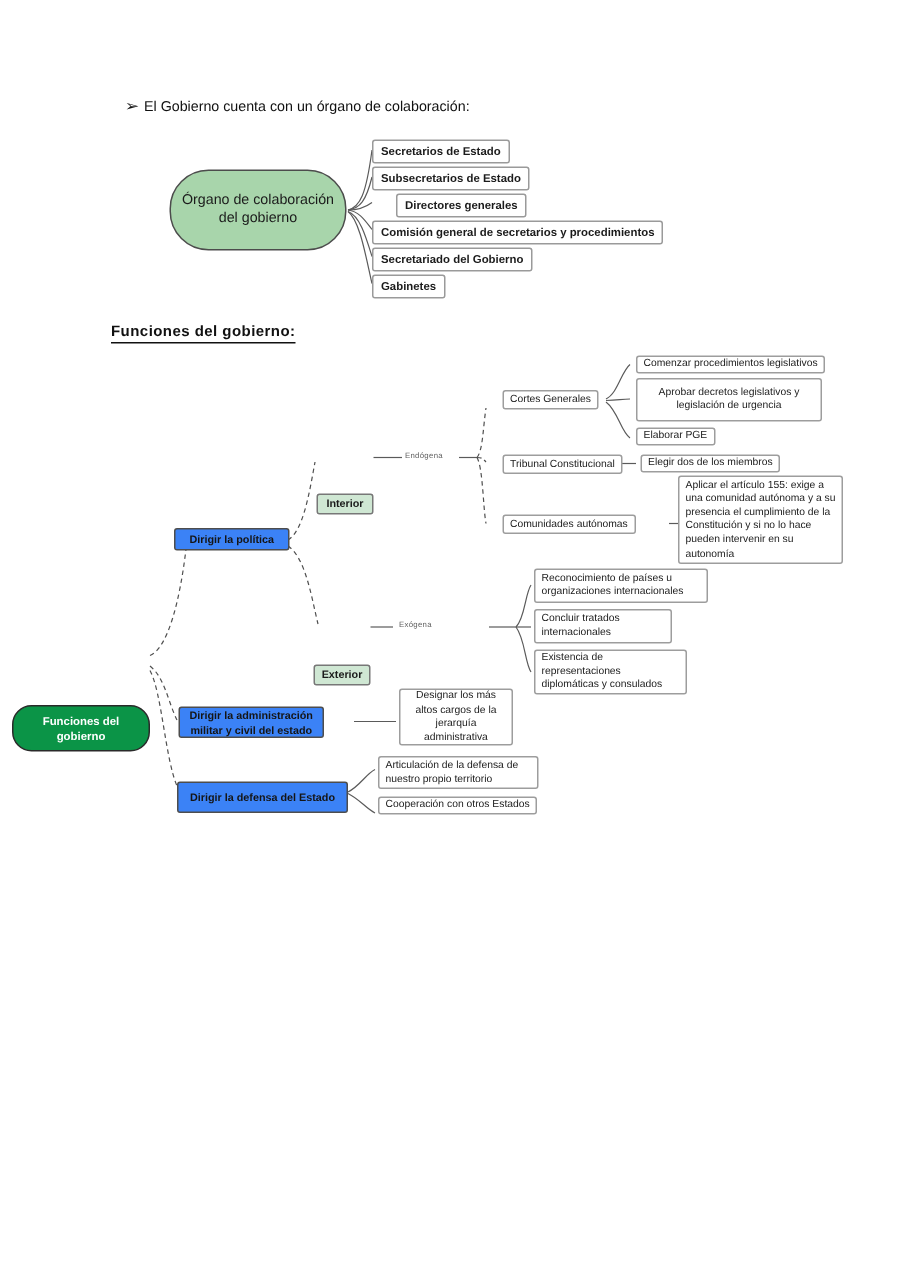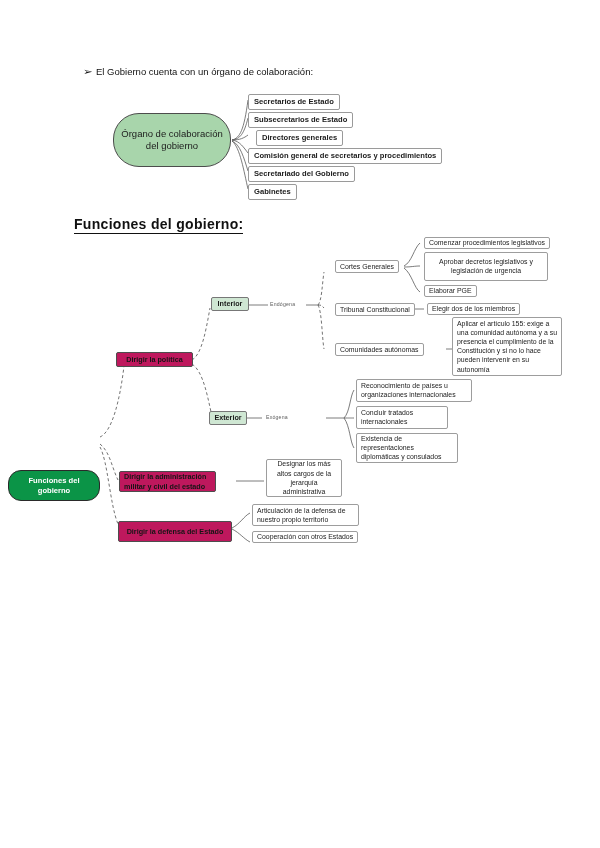--- a/index.html
+++ b/index.html
@@ -34,21 +34,21 @@
   }
   .intro-bullet {
     display: inline-block;
     width: 12px;
     font-size: 10px;
     color: #111;
     transform: scaleX(1.15);
   }
   .section-title {
     left: 74px; top: 216px;
-    font-size: 14px;
+    font-size: 10px;
     font-weight: 700;
     letter-spacing: .3px;
     color: #111;
     border-bottom: 1px solid #111;
     padding-bottom: 1px;
     white-space: nowrap;
   }
 
   
   .oval {
@@ -84,41 +84,43 @@
     border-radius: 13px;
     color: #ffffff;
     font-size: 7.6px;
     line-height: 10px;
     font-weight: 700;
     text-align: center;
     display: flex; align-items: center; justify-content: center;
     padding: 2px 4px;
   }
   .node-green {
-    background: #be185d;
+    background: #3b82f6;
     border: 1px solid #4d4d4d;
     border-radius: 2px;
     color: #151515;
     font-size: 7.2px;
     line-height: 9.5px;
     font-weight: 700;
+    text-align: center;
     display: flex; align-items: center; justify-content: center;
     padding: 2px 4px;
   }
   .node-lightgreen {
     background: #cfe7d3;
     border: 1px solid #777;
     border-radius: 2px;
     color: #1b1b1b;
     font-size: 7.2px;
     line-height: 9.5px;
     font-weight: 700;
     text-align: center;
     display: flex; align-items: center; justify-content: center;
     padding: 1.5px 5px;
+    margin-top: 32px;
   }
   .node-plain {
     border: 1px solid #9d9d9d;
     border-radius: 2px;
     background: #ffffff;
     color: #1b1b1b;
     font-size: 6.9px;
     line-height: 9.2px;
     padding: 1.5px 4px 2px 4px;
     text-align: center;
@@ -197,21 +199,21 @@
   </div>
 
   <div class="abs oval">Órgano de colaboración del gobierno</div>
 
   <div class="abs" style="left:248px; top:90px;">
     <span class="leafbox">Secretarios de Estado</span>
   </div>
   <div class="abs" style="left:248px; top:108px;">
     <span class="leafbox">Subsecretarios de Estado</span>
   </div>
-  <div class="abs" style="left:256px; top:126px;">
+  <div class="abs" style="left:264px; top:126px;">
     <span class="leafbox">Directores generales</span>
   </div>
   <div class="abs" style="left:248px; top:144px;">
     <span class="leafbox">Comisión general de secretarios y procedimientos</span>
   </div>
   <div class="abs" style="left:248px; top:162px;">
     <span class="leafbox">Secretariado del Gobierno</span>
   </div>
   <div class="abs" style="left:248px; top:180px;">
     <span class="leafbox">Gabinetes</span>

